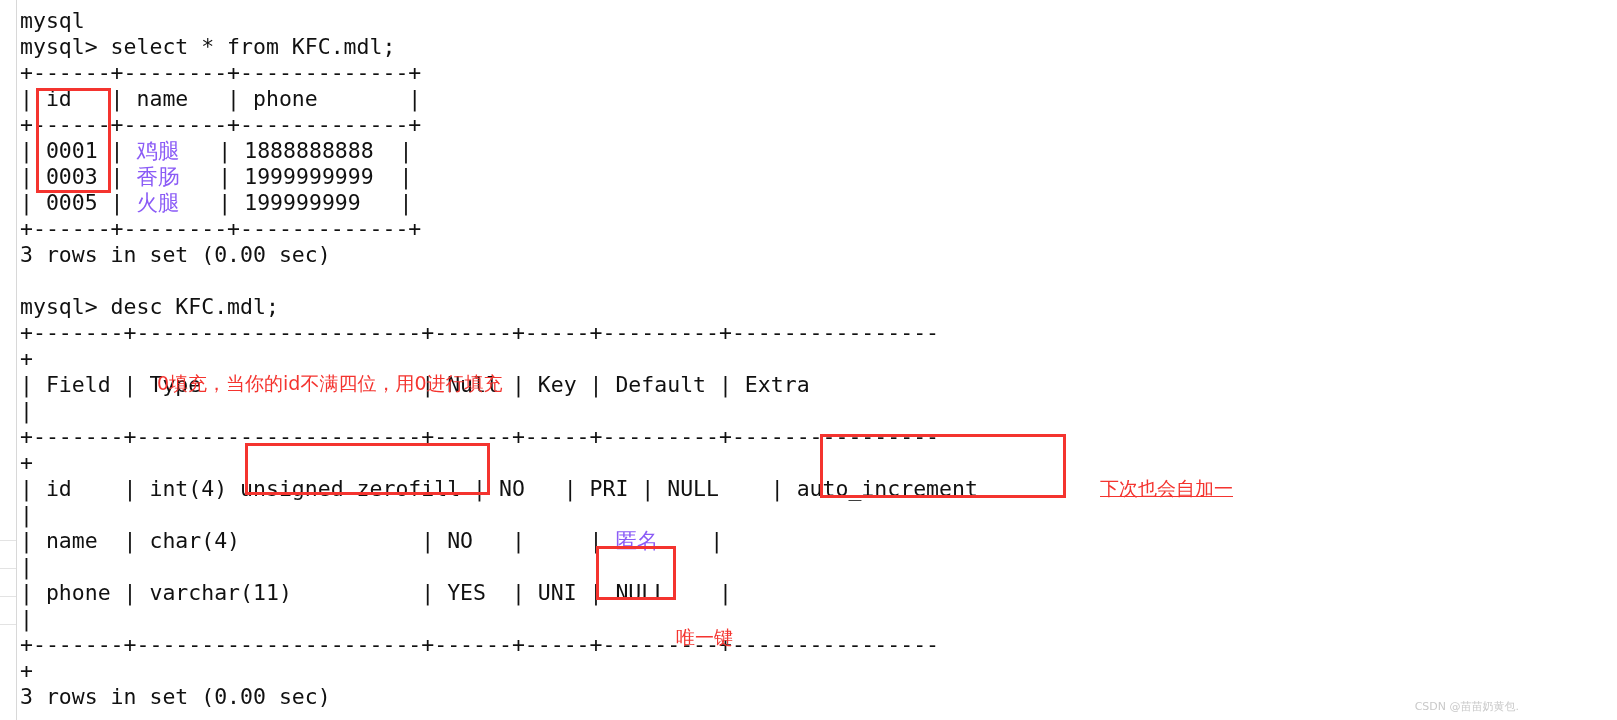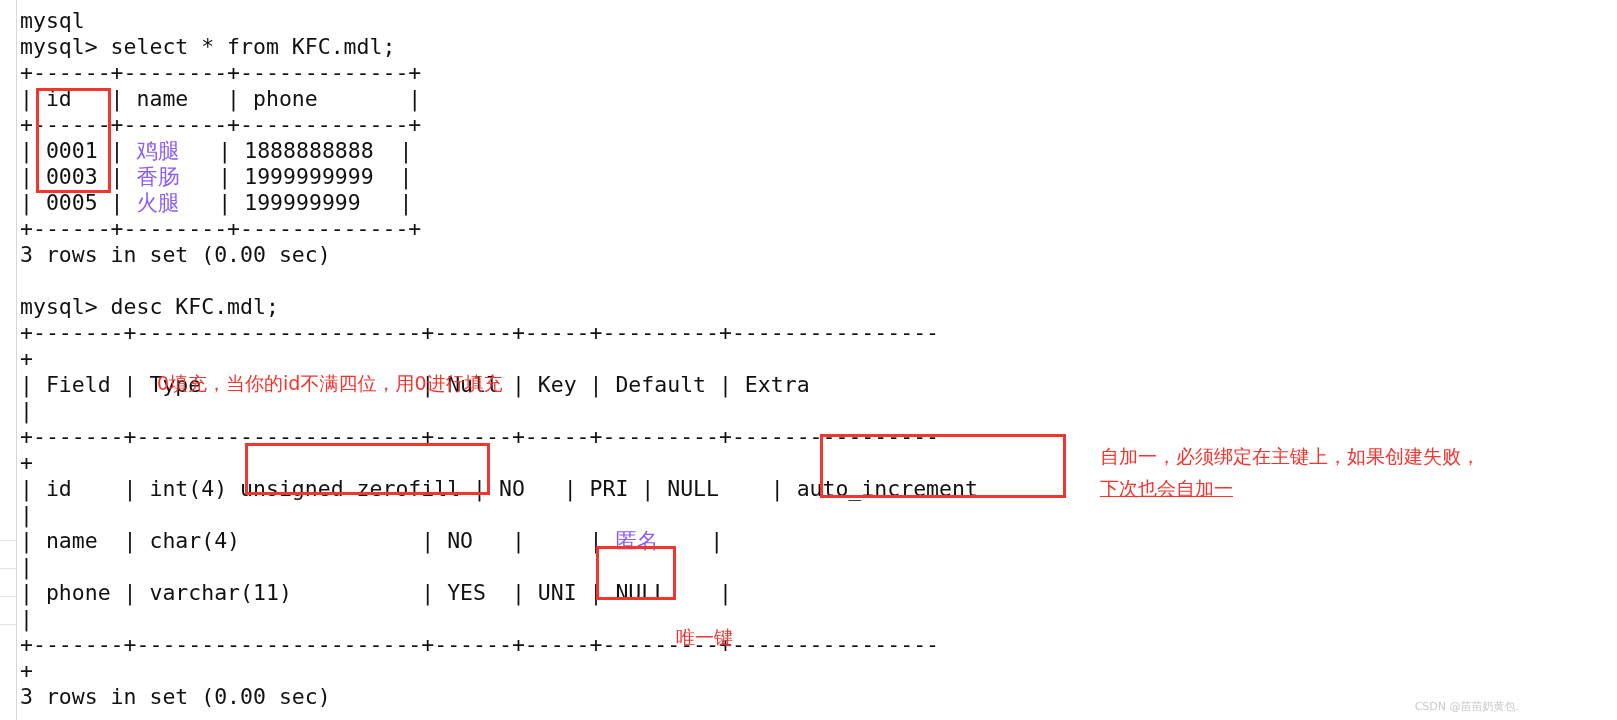--- a/index.html
+++ b/index.html
@@ -126,21 +126,20 @@
   <div class="redbox" style="left:36px; top:88px; width:75px; height:105px;"></div>
 
   <div class="redbox" style="left:245px; top:443px; width:245px; height:52px;"></div>
 
   <div class="redbox" style="left:820px; top:434px; width:246px; height:64px;"></div>
 
   <div class="redbox" style="left:596px; top:546px; width:80px; height:54px;"></div>
 
   <div class="redtext small" style="left:157px; top:370px;">0填充，当你的id不满四位，用0进行填充</div>
 
-  <div class="redtext" style="left:1100px; top:443px;">自加一，必须绑定在主键上，如果创建失败，</div>
 
   <div class="redtext" style="left:1100px; top:475px;text-decoration:underline;">下次也会自加一</div>
 
   <div class="redtext small" style="left:676px; top:624px;text-align:right;">唯一键</div>
 
   <div class="watermark">CSDN @苗苗奶黄包.</div>
 
 </div>
 
 </body></html>

